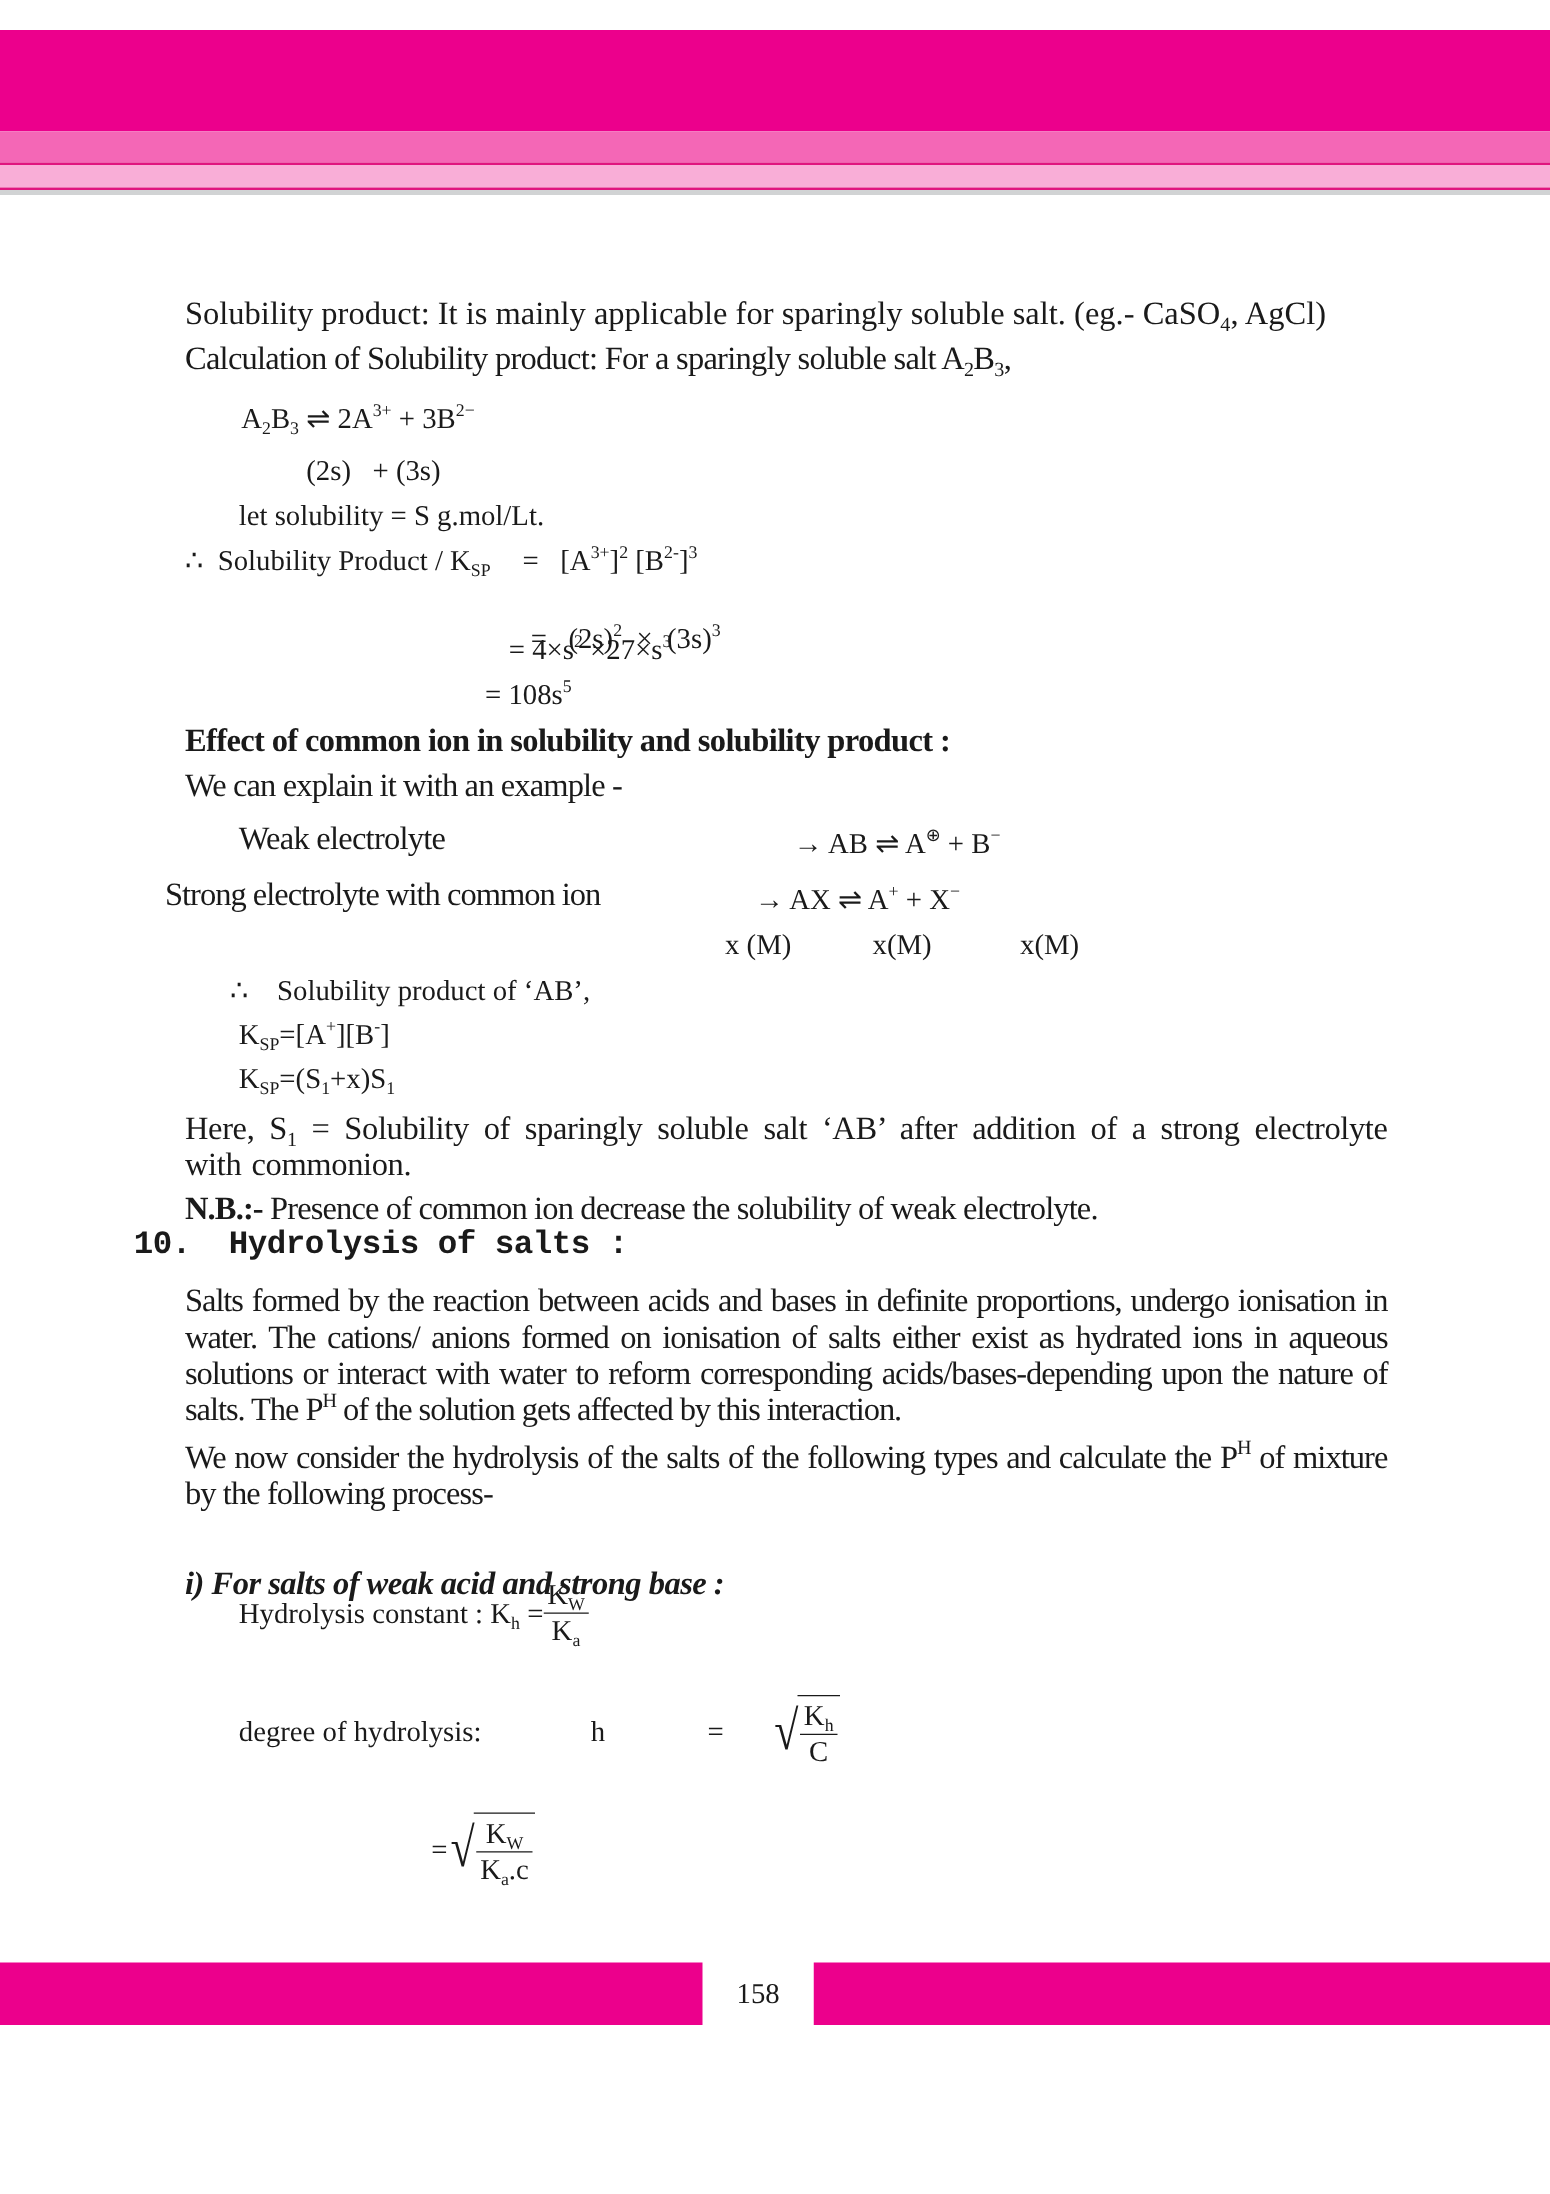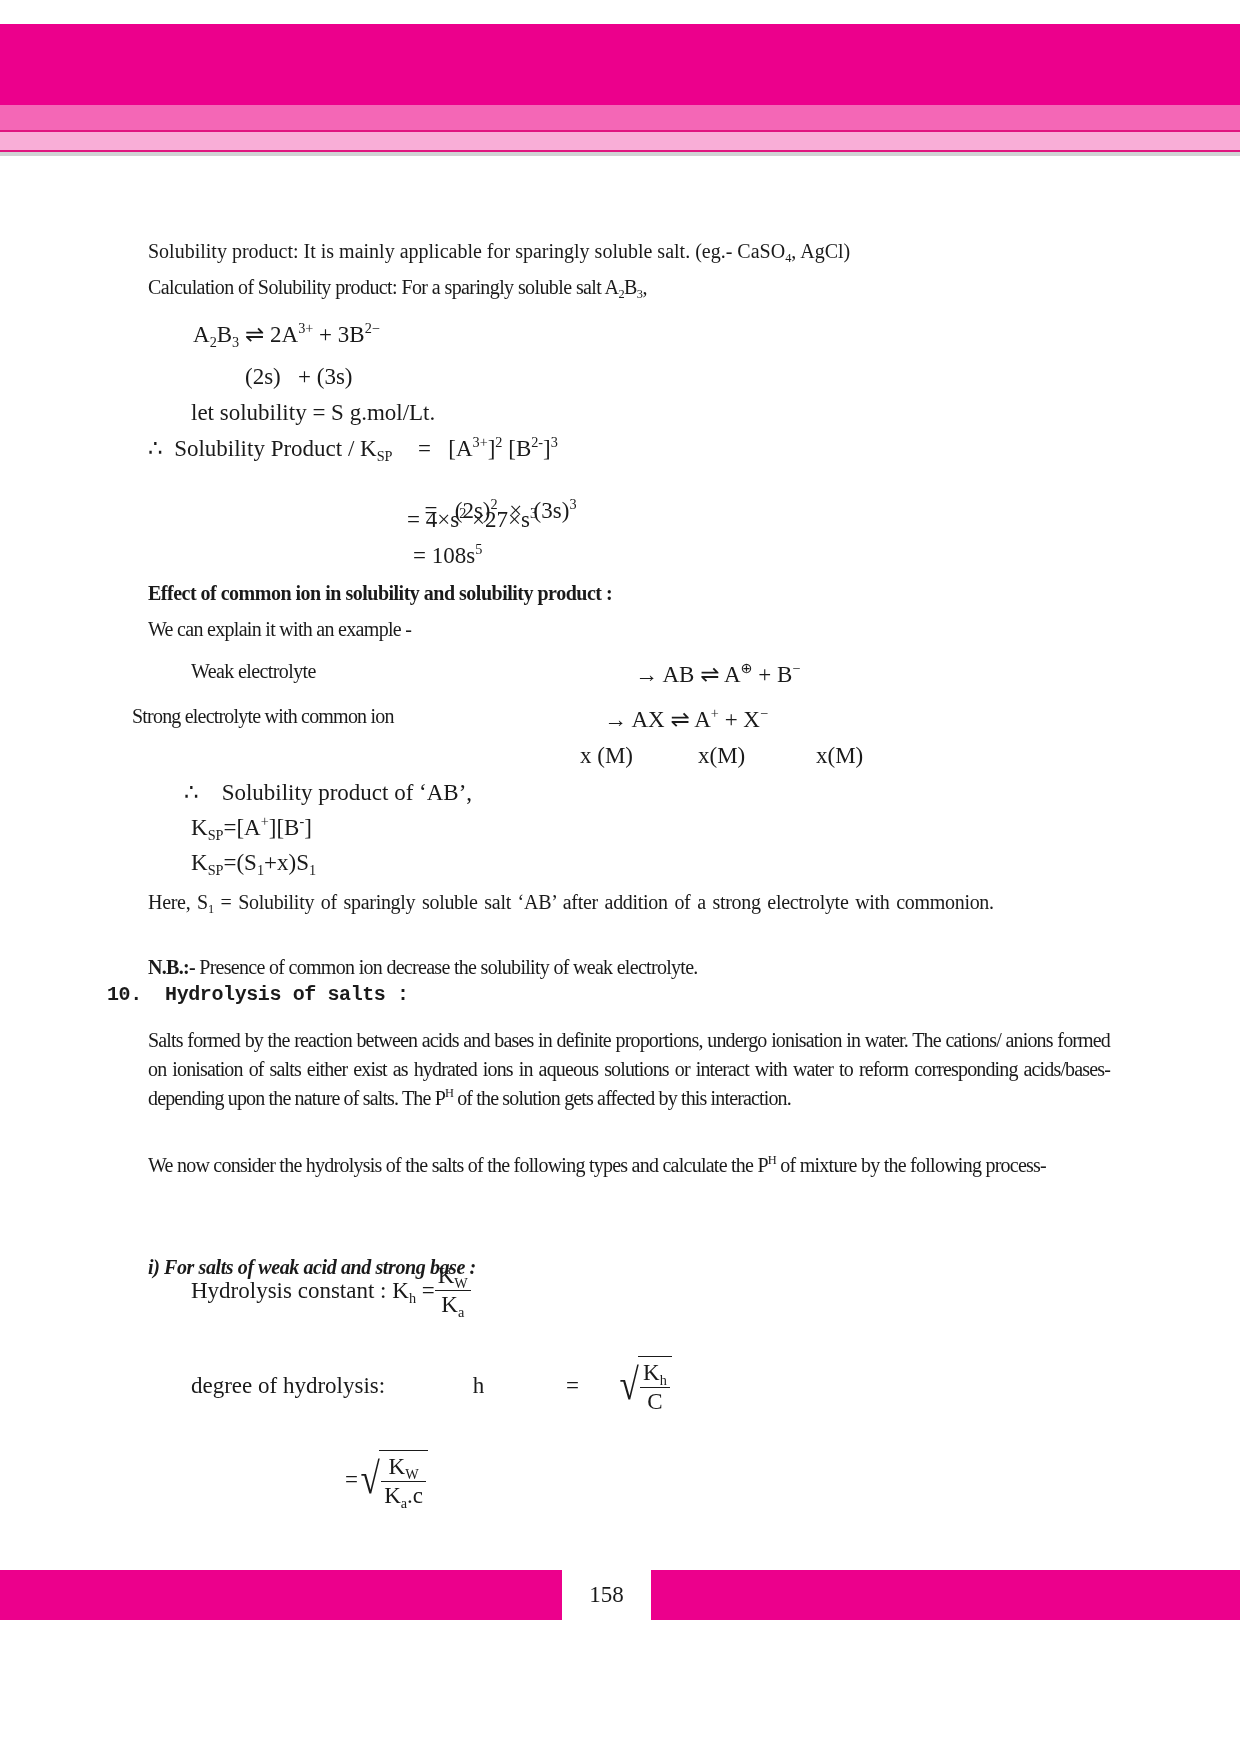--- a/index.html
+++ b/index.html
@@ -6,21 +6,21 @@
   body { width:1240px; height:1755px; position:relative; overflow:hidden;
          font-family:"Liberation Serif", serif; color:#1a1a1a; }
   .band { position:absolute; left:0; width:1240px; }
   .b1 { top:24px; height:81px; background:#ec008c; }
   .b2 { top:105px; height:25px; background:#f467b6; }
   .b3 { top:130px; height:2px; background:#e0157f; }
   .b4 { top:132px; height:18px; background:#f9aed7; }
   .b5 { top:150px; height:2px; background:#e0157f; }
   .b6 { top:152px; height:4px; background:#d1d3d4; }
 
-  .t { position:absolute; white-space:nowrap; font-size:20px; line-height:26px; }
+  .t { position:absolute; white-space:nowrap; font-size:26px; line-height:26px; }
   .bold { font-weight:bold; }
   sub, sup { font-size:62%; line-height:0; }
   sub { vertical-align:-0.35em; }
   sup { vertical-align:0.65em; }
   .eq { font-size:23px; }
   .just { white-space:normal; text-align:justify; text-align-last:left; width:962px; }
 
   .frac { display:inline-block; vertical-align:middle; text-align:center; }
   .frac .num { display:block; border-bottom:1.3px solid #1a1a1a; padding:0 3px; line-height:28px; }
   .frac .den { display:block; padding:0 3px; line-height:28px; }
@@ -70,21 +70,21 @@
   <span>=</span>&nbsp;&nbsp;
   <span>[A</span><sup>3+</sup><span>]</span><sup>2</sup><span> [B</span><sup>2-</sup><span>]</span><sup>3</sup>
 </div>
 <div class="t eq" style="left:413px; top:472px; white-space:pre;">
   <span>=</span>   <span>(2s)</span><sup>2</sup><span>  ×  (3s)</span><sup>3</sup>
 </div>
 <div class="t eq" style="left:407px; top:507px;">
   <span>=</span>
   <span>4×s</span><sup>2</sup><span> ×27×s</span><sup>3</sup>
 </div>
-<div class="t eq" style="left:413px; top:543px;">
+<div class="t eq" style="left:388px; top:543px;">
   <span>=</span>
   <span>108s</span><sup>5</sup>
 </div>
 
 <div class="t bold" style="left:148px; top:580px; letter-spacing:-0.5px;">Effect of common ion in solubility and solubility product :</div>
 <div class="t" style="left:148px; top:616px; letter-spacing:-0.7px;">We can explain it with an example -</div>
 
 <div class="t" style="left:191px; top:658px; letter-spacing:-0.6px;">Weak electrolyte</div>
 <div class="t eq" style="left:635px; top:662px;">
   <span>→ AB ⇌ A</span><sup>⊕</sup><span> + B</span><sup>−</sup>

